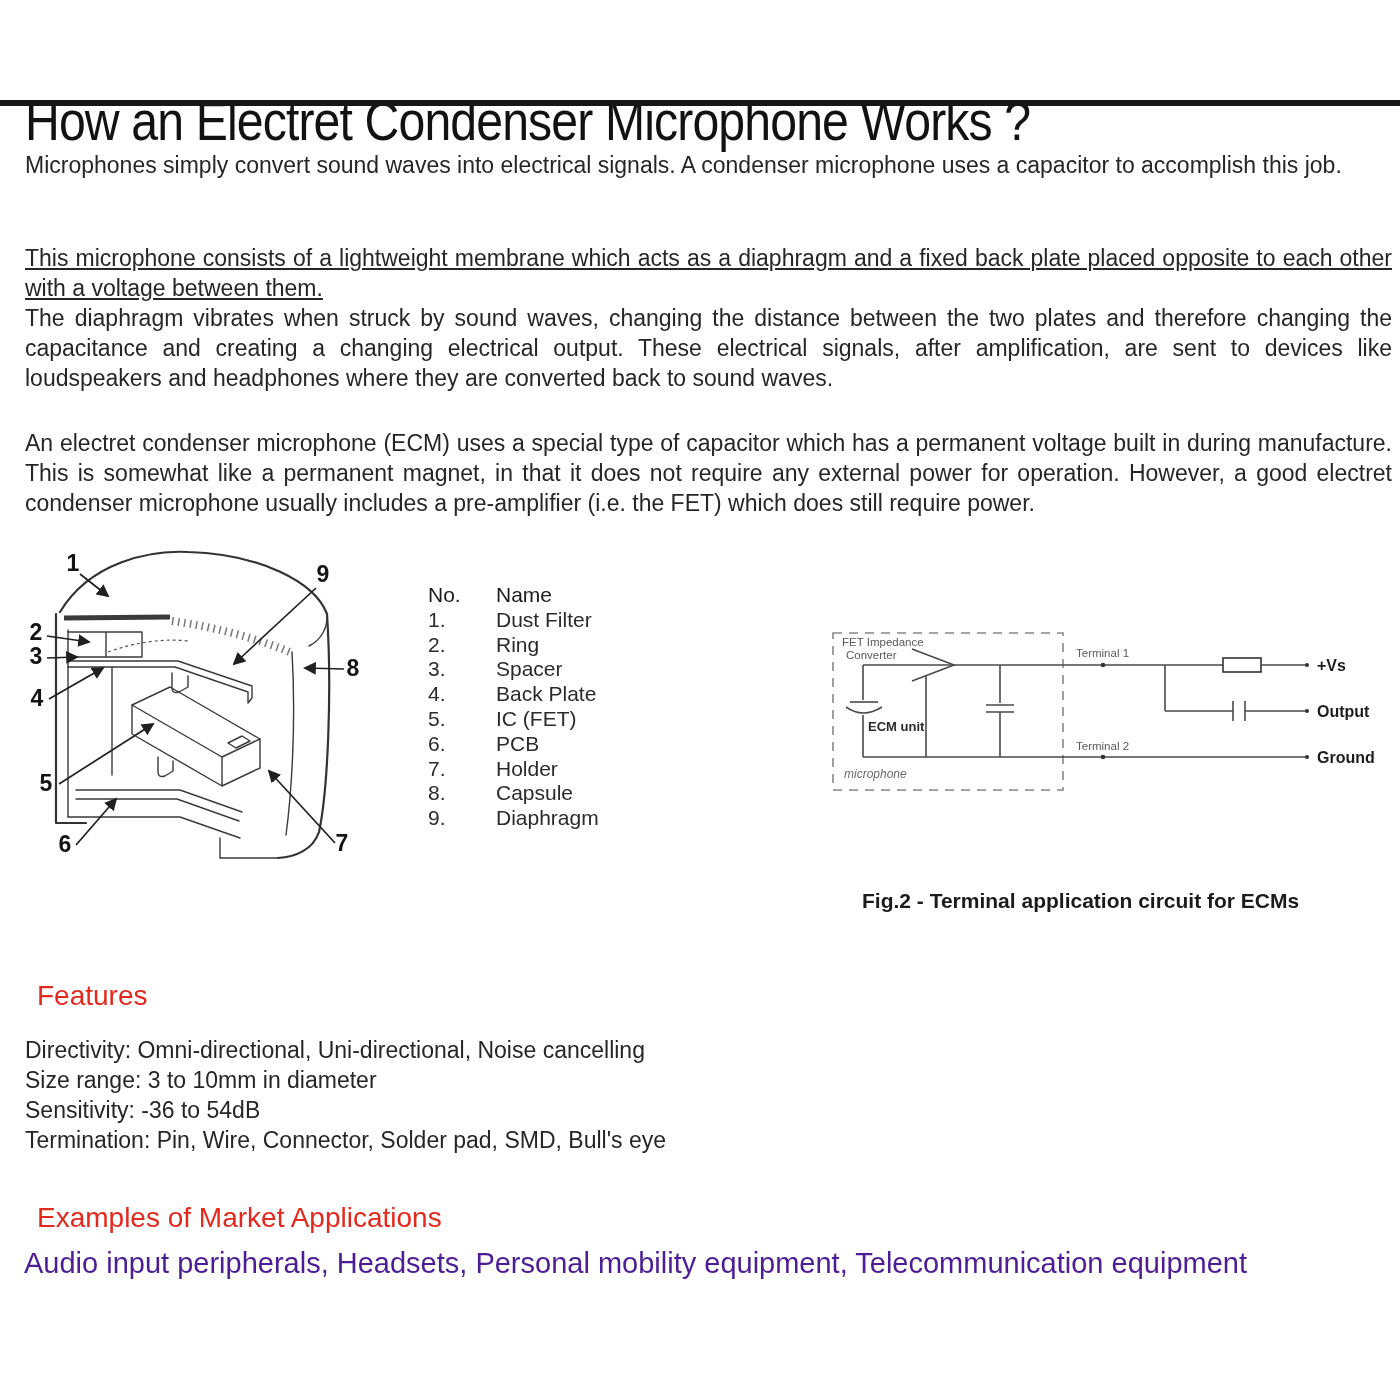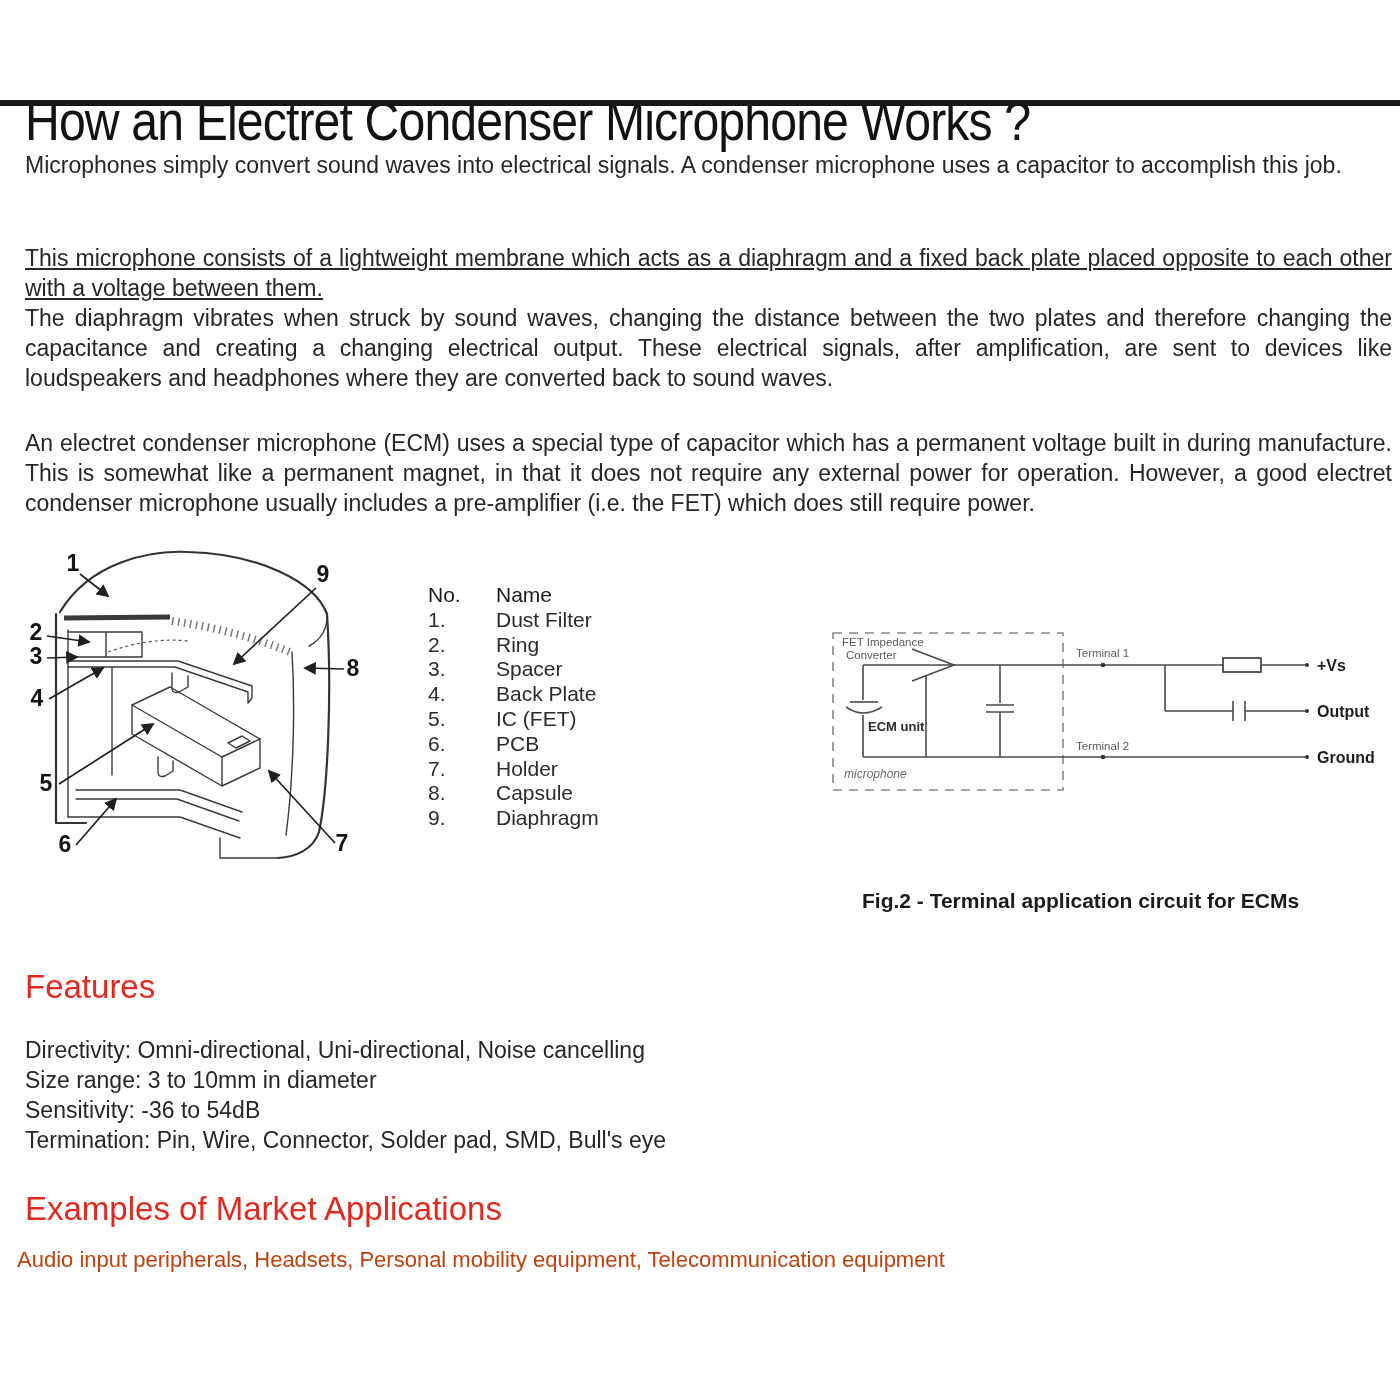--- a/index.html
+++ b/index.html
@@ -22,25 +22,25 @@
   .p3{top:428px;}
   .fig1-svg{position:absolute;left:20px;top:540px;}
   .fig2-svg{position:absolute;left:830px;top:615px;}
   .parts-table{position:absolute;left:428px;top:583px;font-size:21px;color:#2b2b2b;}
   .pt-row{display:flex;line-height:24.8px;}
   .pt-head{font-weight:normal;color:#1b1b1b;}
   .pt-no{width:68px;}
   .caption{position:absolute;top:889px;font-size:21px;font-weight:bold;color:#1b1b1b;white-space:nowrap;}
   .cap1{left:25px;}
   .cap2{left:862px;}
-  .red-head{position:absolute;left:25px;font-size:33px;font-weight:400;margin:0;white-space:nowrap;}
+  .red-head{position:absolute;left:25px;font-size:28px;font-weight:400;margin:12px;white-space:nowrap;}
   .features-head{top:968px;}
   .apps-head{top:1190px;}
   .feature-lines{position:absolute;left:25px;top:1035px;font-size:23px;line-height:30px;color:#262626;}
-  .apps-text{position:absolute;left:17px;top:1247px;font-size:22px;color:#c2410c;white-space:nowrap;}
+  .apps-text{position:absolute;left:24px;top:1247px;font-size:29px;color:#4c1d95;white-space:nowrap;}
   .fig-line{stroke:#3a3a3a;stroke-width:1.4;fill:none;stroke-linecap:round;stroke-linejoin:round;}
   .fig-line-heavy{stroke:#333;stroke-width:2.2;fill:none;stroke-linecap:round;}
   .callout-num{font-family:"Liberation Sans",sans-serif;font-size:23px;font-weight:bold;fill:#141414;}
   .callout-arrow{stroke:#202020;stroke-width:1.7;fill:none;}
   .ckt-wire{stroke:#4a4a4a;stroke-width:1.6;fill:none;}
   .ckt-small-label{font-family:"Liberation Sans",sans-serif;font-size:11.5px;fill:#5a5a5a;}
   .ckt-bold-label{font-family:"Liberation Sans",sans-serif;font-size:16px;font-weight:bold;fill:#1d1d1d;}
   .ckt-ecm-label{font-family:"Liberation Sans",sans-serif;font-size:13px;font-weight:bold;fill:#2a2a2a;}
   .ckt-italic-label{font-family:"Liberation Sans",sans-serif;font-size:12px;font-style:italic;fill:#6a6a6a;}
 </style>

